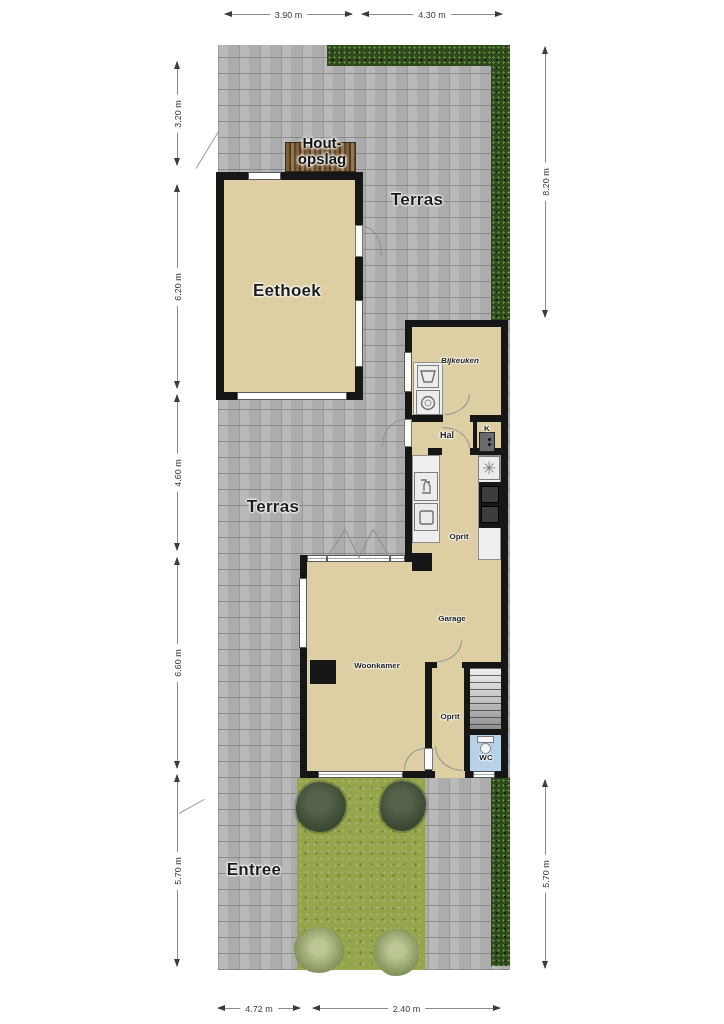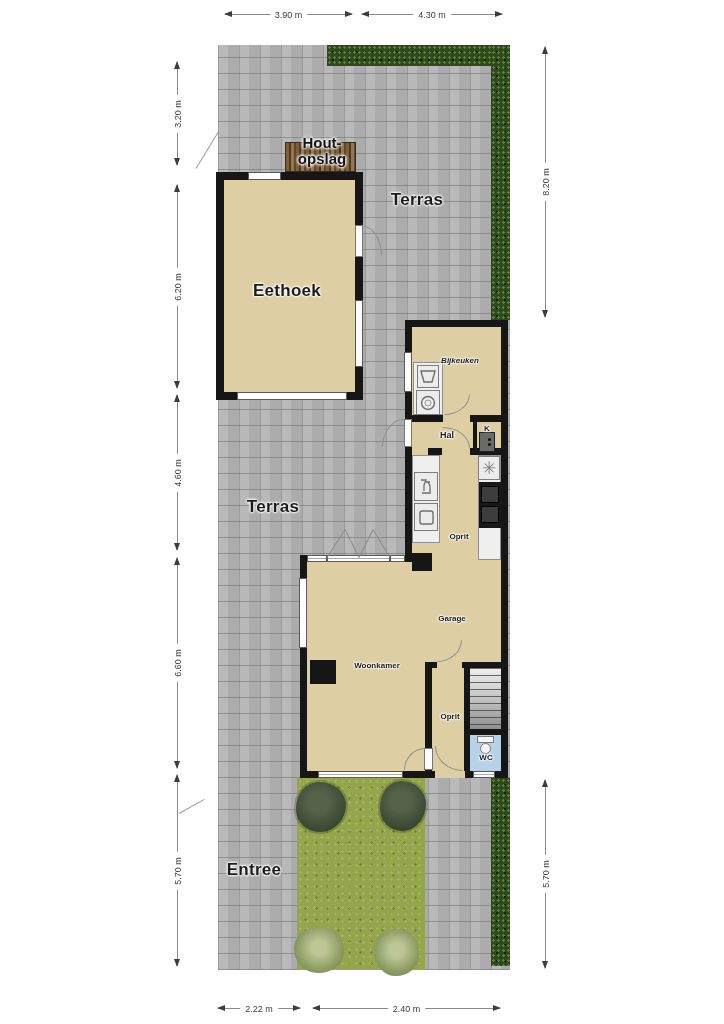--- a/index.html
+++ b/index.html
@@ -92,21 +92,21 @@
     <span class="dlab">3.90 m</span>
   </div>
   <div class="dim-h" style="left:362px;top:14px;width:140px;">
     <i class="ah al"></i>
       <i class="ah ar"></i>
     <span class="dlab">4.30 m</span>
   </div>
   <div class="dim-h" style="left:218px;top:1008px;width:82px;">
     <i class="ah al"></i>
       <i class="ah ar"></i>
-    <span class="dlab">2.22 m</span>
+    <span class="dlab">4.72 m</span>
   </div>
   <div class="dim-h" style="left:313px;top:1008px;width:187px;">
     <i class="ah al"></i>
       <i class="ah ar"></i>
     <span class="dlab">2.40 m</span>
   </div>
 
   <div class="dim-v" style="left:177px;top:62px;height:103px;">
     <i class="ah au"></i>
       <i class="ah ad"></i>

